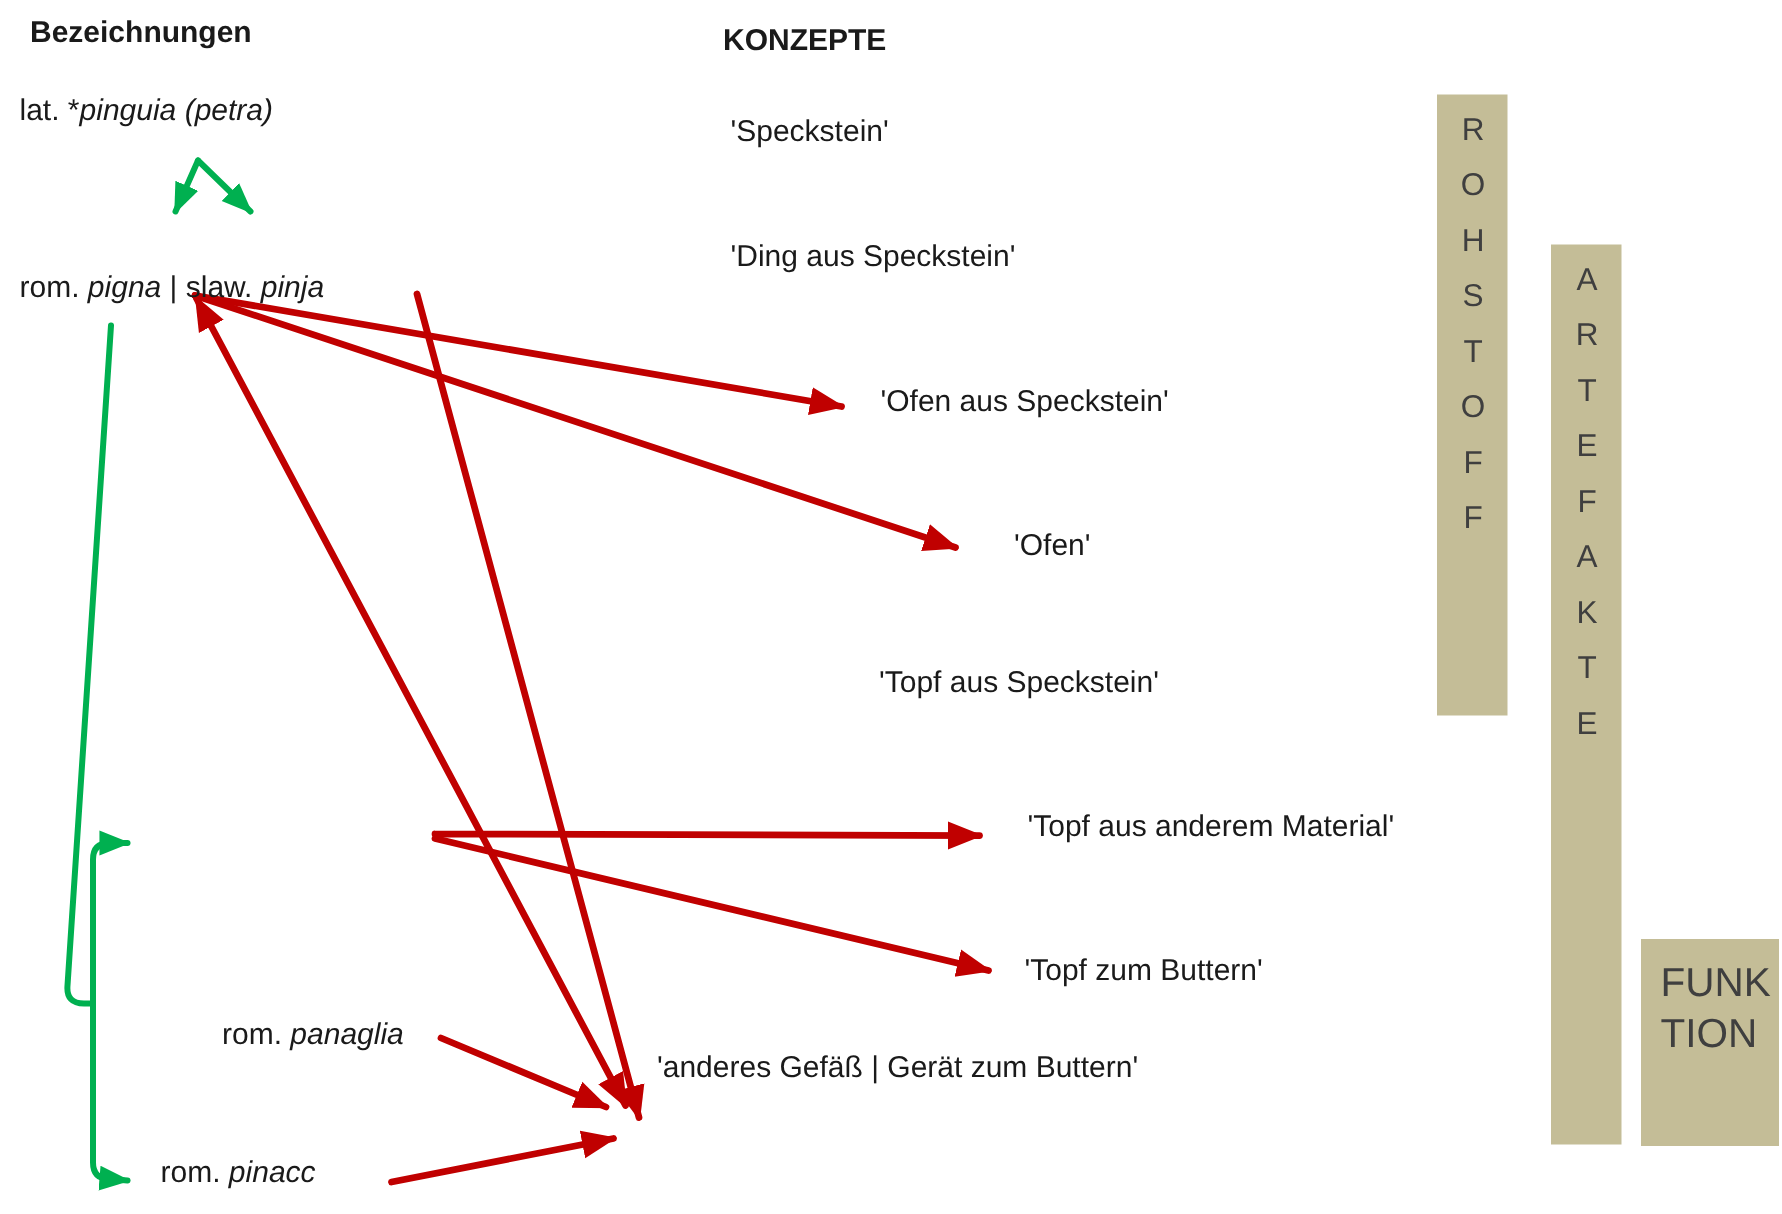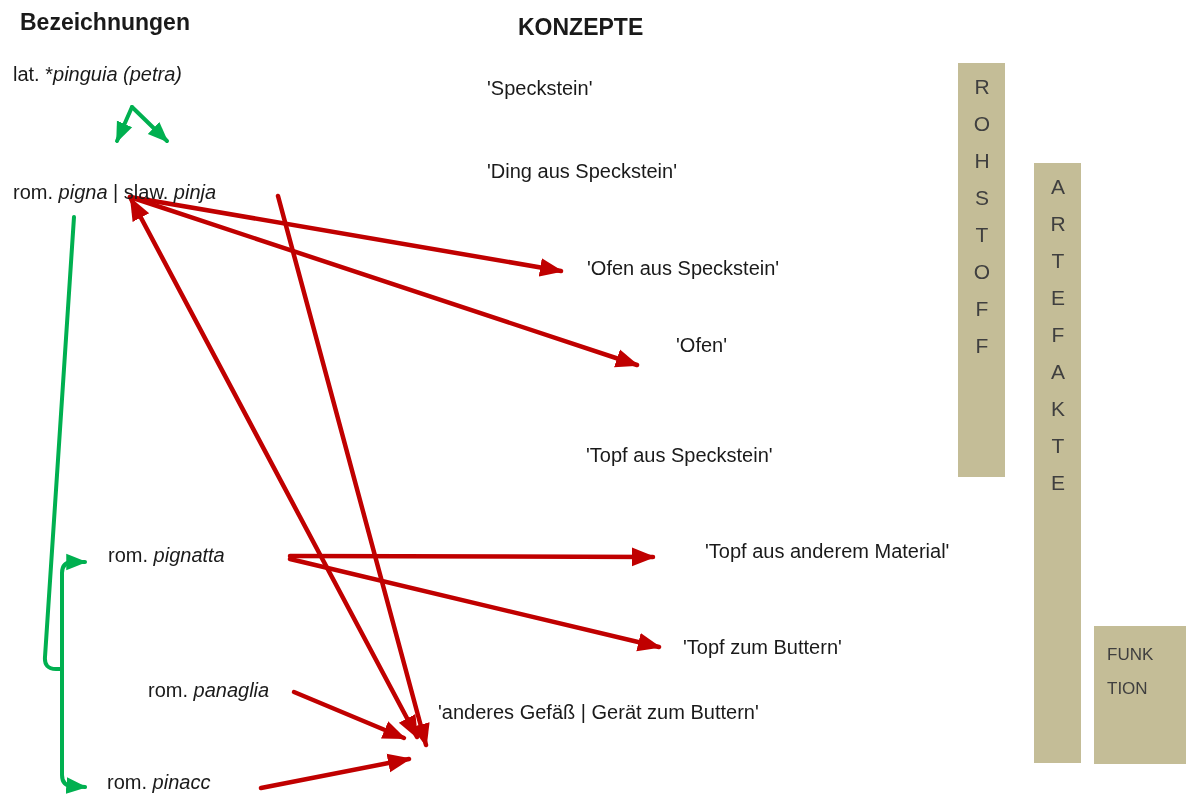--- a/index.html
+++ b/index.html
@@ -2,34 +2,34 @@
 <html><head>
 <meta charset="utf-8">
 <style>
   html,body{margin:0;padding:0;background:#ffffff;}
   #stage{
     position:relative;width:1188px;height:809px;overflow:hidden;
     font-family:"Liberation Sans", sans-serif;color:#1a1a1a;background:#ffffff;
   }
   #arrow-layer{position:absolute;left:0;top:0;width:1188px;height:809px;}
   .txt{position:absolute;white-space:nowrap;font-size:20px;line-height:28px;color:#1a1a1a;}
-  .hdr{font-weight:bold;font-size:23px;}
+  .hdr{font-weight:bold;font-size:20px;}
   .it{font-style:italic;}
   .vbar{
     position:absolute;background:#C4BD97;color:#3F3F3F;
     display:flex;justify-content:center;
     font-size:21px;
   }
   .vbar .vtext{
     writing-mode:vertical-rl;text-orientation:upright;
     letter-spacing:14px;margin-top:12px;
   }
   .fbox{
     position:absolute;background:#C4BD97;color:#3F3F3F;
-    font-size:17px;line-height:34px;padding:12px 0 0 13px;box-sizing:border-box;
+    font-size:27px;line-height:34px;padding:12px 0 0 13px;box-sizing:border-box;
   }
   .fbox span{display:block;}
 </style>
 </head>
 <body>
 
 <div id="stage">
 
   <svg id="arrow-layer" viewBox="0 0 1188 809" xmlns="http://www.w3.org/2000/svg">
     <defs>
@@ -60,50 +60,47 @@
       <path d="M290,556 L653,557" marker-end="url(#ar)"></path>
       <path d="M290,559 L659,647" marker-end="url(#ar)"></path>
       <path d="M294,692 L404,738" marker-end="url(#ar)"></path>
       <path d="M261,788 L409,759" marker-end="url(#ar)"></path>
     </g>
   </svg>
 
   <div class="txt hdr" style="left:20px;top:8px;">
     <span>Bezeichnungen</span>
   </div>
-  <div class="txt hdr" style="left:482px;top:13px;margin-left:36px;">
+  <div class="txt hdr" style="left:482px;top:13px;">
     <span>KONZEPTE</span>
   </div>
 
   <div class="txt" style="left:13px;top:60px;">
     <span>lat. *</span><span class="it">pinguia (petra)</span>
   </div>
 
   <div class="txt" style="left:13px;top:178px;">
     <span>rom. </span><span class="it">pigna</span><span> | slaw. </span><span class="it">pinja</span>
   </div>
 
-  <div class="txt" style="left:108px;top:541px;">
-    <span>rom. </span><span class="it">pignatta</span>
-  </div>
 
   <div class="txt" style="left:109px;top:676px;margin-left:39px;">
     <span>rom. </span><span class="it">panaglia</span>
   </div>
 
   <div class="txt" style="left:107px;top:768px;">
     <span>rom. </span><span class="it">pinacc</span>
   </div>
 
   <div class="txt" style="left:487px;top:74px;">'Speckstein'</div>
   <div class="txt" style="left:587px;top:254px;">'Ofen aus Speckstein'</div>
   <div class="txt" style="left:487px;top:157px;">'Ding aus Speckstein'</div>
-  <div class="txt" style="left:676px;top:331px;">'Ofen'</div>
+  <div class="txt" style="left:676px;top:350px;">'Ofen'</div>
   <div class="txt" style="left:586px;top:441px;">'Topf aus Speckstein'</div>
-  <div class="txt" style="left:685px;top:537px;margin-left:20px;">'Topf aus anderem Material'</div>
+  <div class="txt" style="left:685px;top:537px;">'Topf aus anderem Material'</div>
   <div class="txt" style="left:683px;top:633px;">'Topf zum Buttern'</div>
   <div class="txt" style="left:438px;top:698px;">'anderes Gefäß | Gerät zum Buttern'</div>
 
   <div class="vbar" style="left:958px;top:63px;width:47px;height:414px;">
     <span class="vtext">ROHSTOFF</span>
   </div>
   <div class="vbar" style="left:1034px;top:163px;width:47px;height:600px;">
     <span class="vtext">ARTEFAKTE</span>
   </div>
   <div class="fbox" style="left:1094px;top:626px;width:92px;height:138px;">

